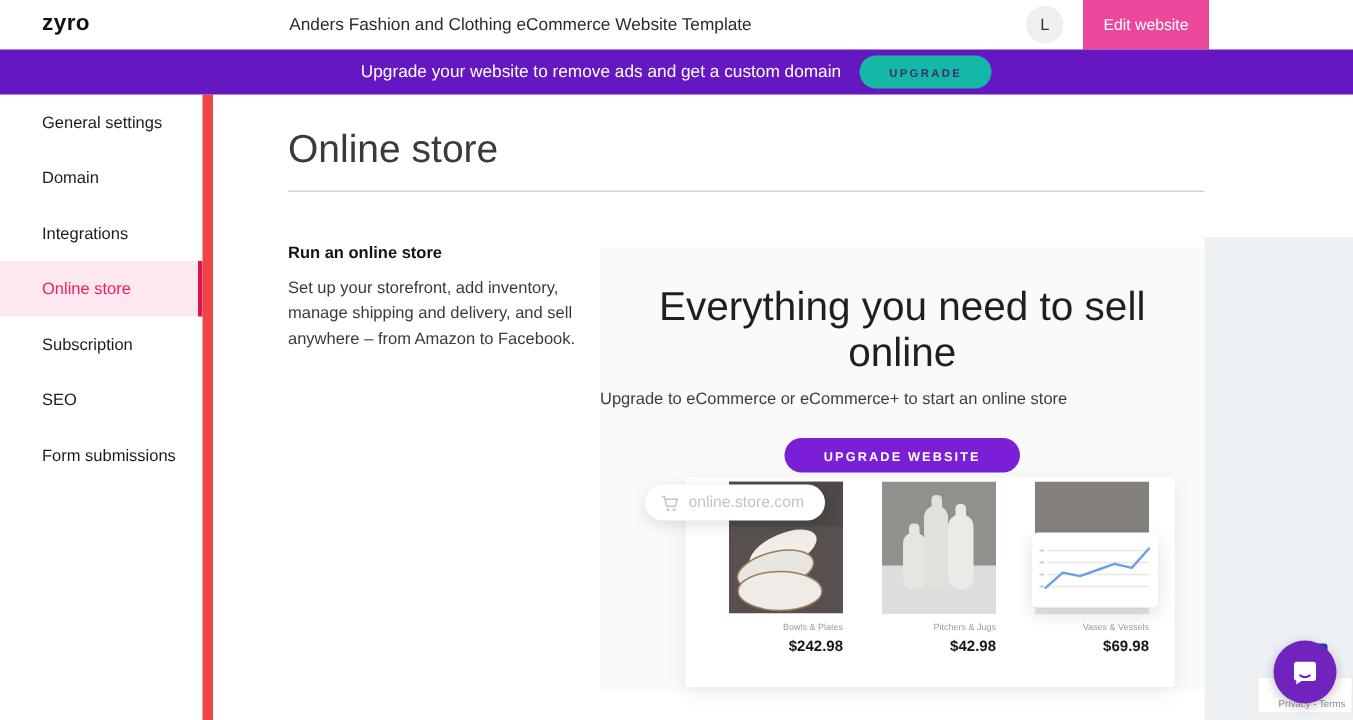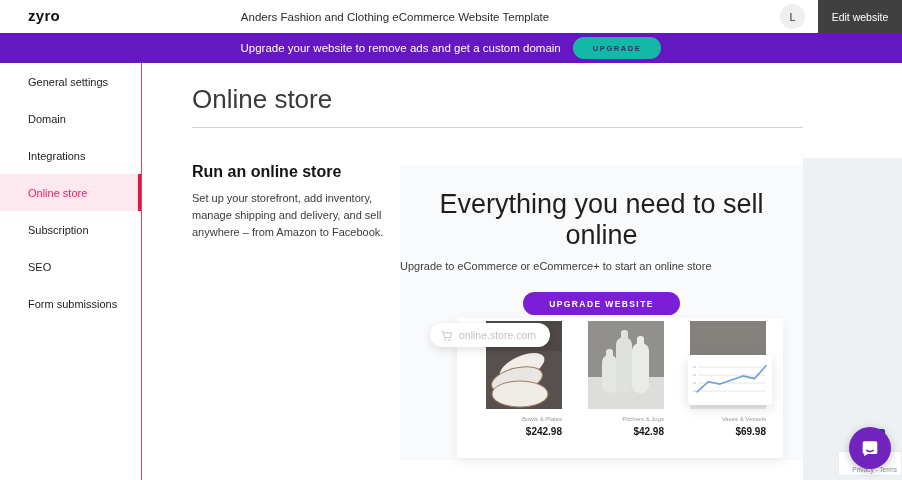--- a/index.html
+++ b/index.html
@@ -3,40 +3,40 @@
 <meta charset="utf-8">
 <style>
   * { margin:0; padding:0; box-sizing:border-box; }
   html,body { width:902px; height:480px; }
   body {
     font-family:"Liberation Sans", sans-serif;
     background:#fff; position:relative; overflow:hidden;
     width:902px; height:480px; color:#1c1c1c;
   }
   
-  .header { position:absolute; left:0; top:0; width:902px; height:33px; background:#fff; z-index:5; display:flex; align-items:center; }
+  .header { position:absolute; left:0; top:0; width:806px; height:33px; background:#fff; z-index:5; display:flex; align-items:center; }
   .logo { position:absolute; left:28px; top:7px; font-size:15px; font-weight:bold; letter-spacing:.3px; color:#111; }
   .header-title { position:absolute; left:0; right:112px; text-align:center; font-size:11.5px; color:#2b2b2b; }
   .avatar { position:absolute; right:97px; top:4px; width:25px; height:25px; border-radius:50%; background:#efefef; color:#333; font-size:11px; display:flex; align-items:center; justify-content:center; }
-  .edit-btn { position:absolute; right:0; top:0; width:84px; height:33px; background:#404040; border:none; color:#fff; font-size:10.5px; font-family:inherit; cursor:pointer; }
+  .edit-btn { position:absolute; right:0; top:0; width:84px; height:33px; background:#ec4899; border:none; color:#fff; font-size:10.5px; font-family:inherit; cursor:pointer; }
   
   .banner { position:absolute; left:0; top:33px; width:902px; height:30px; background:#6517c1; display:flex; align-items:center; justify-content:center; gap:12px; z-index:5; }
   .banner-text { color:#fff; font-size:11.5px; }
   .banner-btn { height:22px; padding:0 20px; border-radius:11px; background:#14b8a6; border:none; font-family:inherit; font-size:7.5px; font-weight:bold; letter-spacing:1.6px; color:#432a6e; cursor:pointer; }
   
-  .sidebar { position:absolute; left:0; top:63px; width:142px; height:417px; background:#fff; border-right:1px solid #ef4444; z-index:4; }
+  .sidebar { position:absolute; left:0; top:63px; width:142px; height:417px; background:#fff; border-right:7px solid #ef4444; z-index:4; }
   .side-item { height:37px; display:flex; align-items:center; padding-left:28px; font-size:11px; color:#1c1c1c; cursor:pointer; position:relative; }
   .side-item.active { background:#fce8ee; color:#f01e5e; }
   .side-item.active::after { content:""; position:absolute; right:0; top:0; width:3px; height:100%; background:#e0144c; }
   
   .main { position:absolute; left:142px; top:63px; width:760px; height:417px; background:#fff; }
   .page-title { position:absolute; left:50px; top:21px; font-size:26px; font-weight:400; color:#3a3a3a; }
   .title-divider { position:absolute; left:50px; top:64px; width:611px; height:1px; background:#d4d4d4; }
   .left-col { position:absolute; left:50px; top:100px; width:212px; }
-  .left-col h3 { font-size:16px; font-weight:bold; color:#141414; margin-bottom:9px; }
+  .left-col h3 { font-size:11px; font-weight:bold; color:#141414; margin-bottom:9px; }
   .left-col p { font-size:11px; color:#3a3a3a; line-height:1.55; }
   .right-strip { position:absolute; left:661px; top:95px; width:99px; height:322px; background:#eef1f4; }
   
   .panel { position:absolute; left:258px; top:102px; width:403px; height:295px; background:#f9fafb; }
   .hero-title { text-align:center; margin-top:24px; font-size:27px; font-weight:400; color:#1f1f1f; }
   .hero-sub { text-align:left; margin-top:9px; font-size:11px; color:#3d3d3d; }
   .upgrade-btn { display:block; margin:20px auto 0; height:23px; padding:0 26px; border-radius:13px; background:#7a1fd6; border:none; color:#fff; font-family:inherit; font-size:8.5px; font-weight:bold; letter-spacing:1.4px; cursor:pointer; }
   .product-card { position:absolute; left:57px; top:153px; width:326px; height:140px; background:#fff; border-radius:2px; box-shadow:0 4px 14px rgba(0,0,0,.07); display:flex; justify-content:center; gap:14px; padding-top:3px; }
   .product { width:88px; display:flex; flex-direction:column; align-items:flex-end; }
   .product svg.photo { width:76px; height:88px; display:block; }

